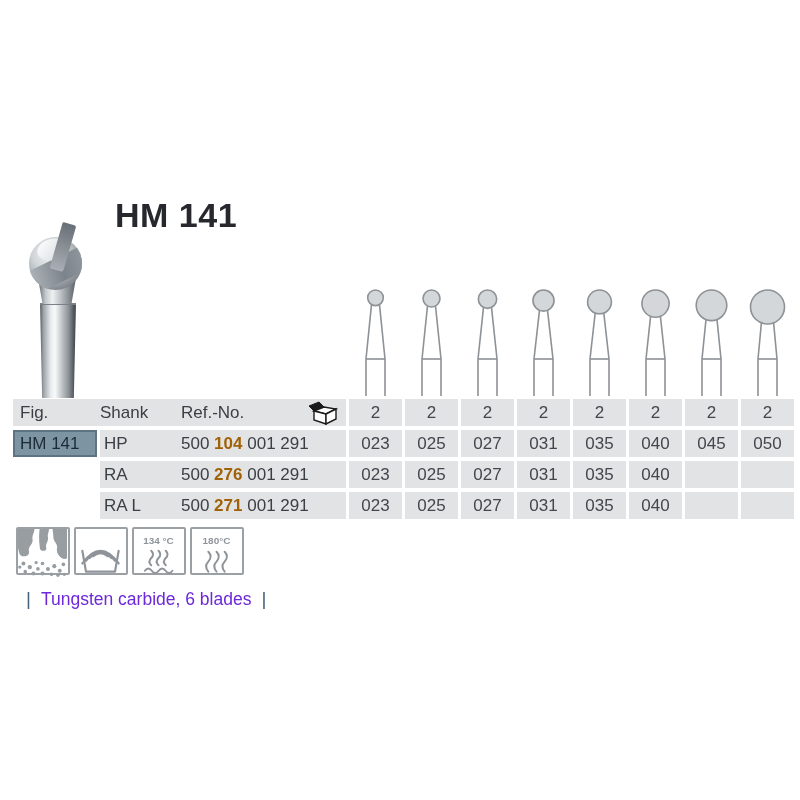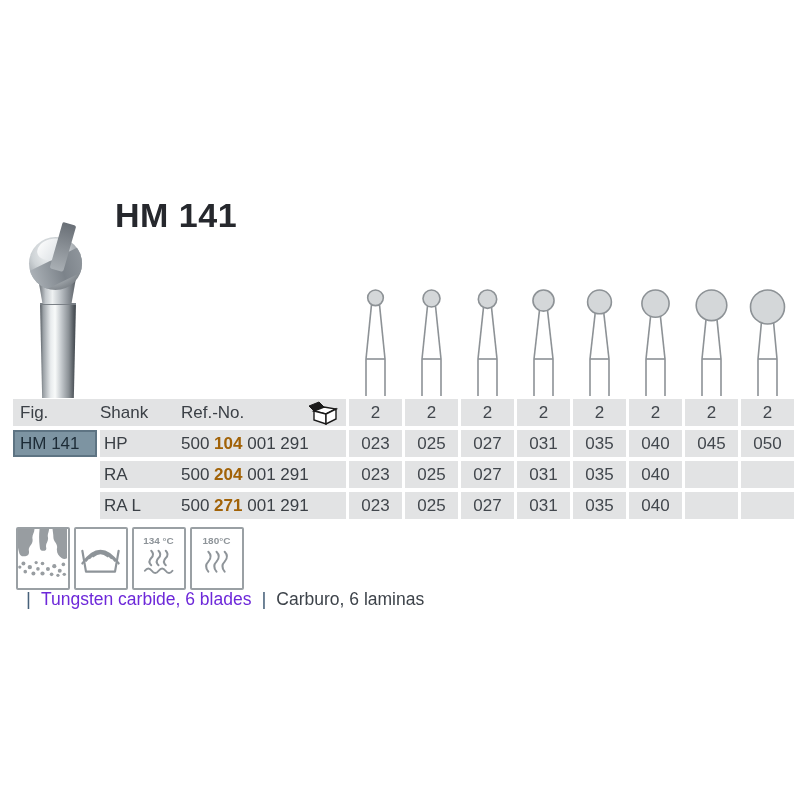--- a/index.html
+++ b/index.html
@@ -73,21 +73,21 @@
     color:#1c2b36; padding-left:5px; font-size:17px;
   }
   .composite { }
   .composite .shank-val { position:absolute; left:4px; }
   .composite .ref-val   { position:absolute; left:81px; white-space:pre; }
   .ref-val b { color:#a16207; }
 
   
   .picto-strip { position:absolute; left:16px; top:527px; display:flex; gap:4px; }
   .picto {
-    width:54px; height:63px; box-sizing:border-box;
+    width:54px; height:48px; box-sizing:border-box;
     border:2.5px solid #9aa0a4; border-radius:2px; background:#fff;
   }
   .picto svg { display:block; }
   .picto text {
     font-family:"Liberation Sans", sans-serif; font-size:11px; font-weight:700; fill:#8e9499;
   }
 
   
   .footer-line {
     position:absolute; left:16px; top:588px;
@@ -227,21 +227,21 @@
   <div class="cell size-val">027</div>
   <div class="cell size-val">031</div>
   <div class="cell size-val">035</div>
   <div class="cell size-val">040</div>
   <div class="cell size-val">045</div>
   <div class="cell size-val">050</div>
 
   <div class="cell blank"></div>
   <div class="cell composite">
     <span class="shank-val">RA</span>
-    <span class="ref-val"><span>500</span> <b>204</b> <span>001 291</span></span>
+    <span class="ref-val"><span>500</span> <b>276</b> <span>001 291</span></span>
   </div>
   <div class="cell size-val">023</div>
   <div class="cell size-val">025</div>
   <div class="cell size-val">027</div>
   <div class="cell size-val">031</div>
   <div class="cell size-val">035</div>
   <div class="cell size-val">040</div>
   <div class="cell size-val"></div>
   <div class="cell size-val"></div>
 
@@ -321,14 +321,13 @@
         <path d="M36 25 q5 5 0 11 q-5 5 0 11"></path>
       </g>
     </svg>
   </div>
 </div>
 
 <div class="footer-line">
   <span class="footer-sep">|</span>
   <span class="footer-en">Tungsten carbide, 6 blades</span>
   <span class="footer-sep">|</span>
-  <span class="footer-es">Carburo, 6 laminas</span>
 </div>
 
 </body></html>

